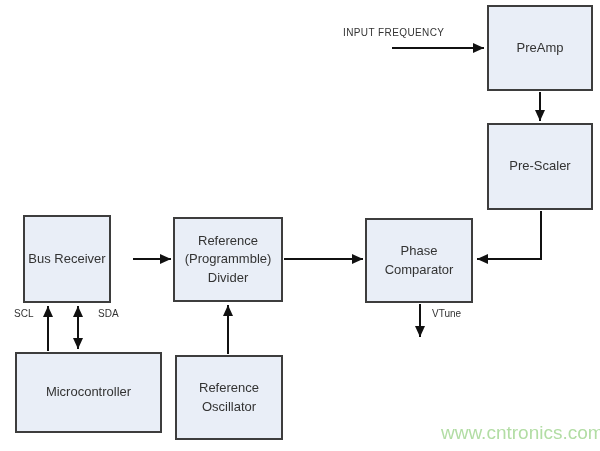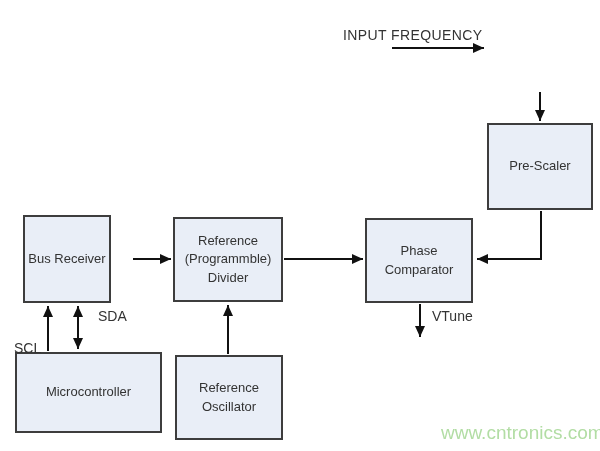--- a/index.html
+++ b/index.html
@@ -31,21 +31,21 @@
   .block-label {
     color: var(--text);
     font-size: 13px;
     line-height: 1.4;
     text-align: center;
     white-space: pre-line;
   }
   .flabel {
     position: absolute;
     color: var(--text);
-    font-size: 14px;
+    font-size: 10px;
     white-space: nowrap;
   }
   .flabel.caps { letter-spacing: 0.4px; }
   svg.wires {
     position: absolute;
     left: 0; top: 0;
     width: 600px; height: 451px;
     pointer-events: none;
   }
   svg.wires line, svg.wires path.wire {
@@ -79,20 +79,23 @@
     <line x1="540" y1="92" x2="540" y2="121" marker-end="url(#ah)"></line>
     <path class="wire" d="M541,211 V259 H477" marker-end="url(#ah)"></path>
     <line x1="133" y1="259" x2="171" y2="259" marker-end="url(#ah)"></line>
     <line x1="284" y1="259" x2="363" y2="259" marker-end="url(#ah)"></line>
     <line x1="420" y1="304" x2="420" y2="337" marker-end="url(#ah)"></line>
     <line x1="228" y1="354" x2="228" y2="305" marker-end="url(#ah)"></line>
     <line x1="48" y1="351" x2="48" y2="306" marker-end="url(#ah)"></line>
     <line x1="78" y1="306" x2="78" y2="349" marker-start="url(#ahr)" marker-end="url(#ah)"></line>
   </svg>
 
+  <div class="block" style="left:487px; top:5px; width:106px; height:86px;">
+    <span class="block-label">PreAmp</span>
+  </div>
 
   <div class="block" style="left:365px; top:218px; width:108px; height:85px;">
     <span class="block-label">Phase
 Comparator</span>
   </div>
 
   <div class="block" style="left:487px; top:123px; width:106px; height:87px;">
     <span class="block-label">Pre-Scaler</span>
   </div>
 
@@ -110,21 +113,21 @@
     <span class="block-label">Reference
 Oscillator</span>
   </div>
 
   <div class="block" style="left:15px; top:352px; width:147px; height:81px;">
     <span class="block-label">Microcontroller</span>
   </div>
 
   <span class="flabel caps" style="left:343px; top:27px;">INPUT FREQUENCY</span>
 
-  <span class="flabel" style="left:14px; top:308px;margin-top:32px;">SCL</span>
+  <span class="flabel" style="left:14px; top:308px;">SCL</span>
 
   <span class="flabel" style="left:98px; top:308px;">SDA</span>
 
   <span class="flabel" style="left:432px; top:308px;">VTune</span>
 
   <span class="watermark" style="left:417px; top:422px;margin-left:24px;">www.cntronics.com</span>
 
 </div>
 
 </body></html>

